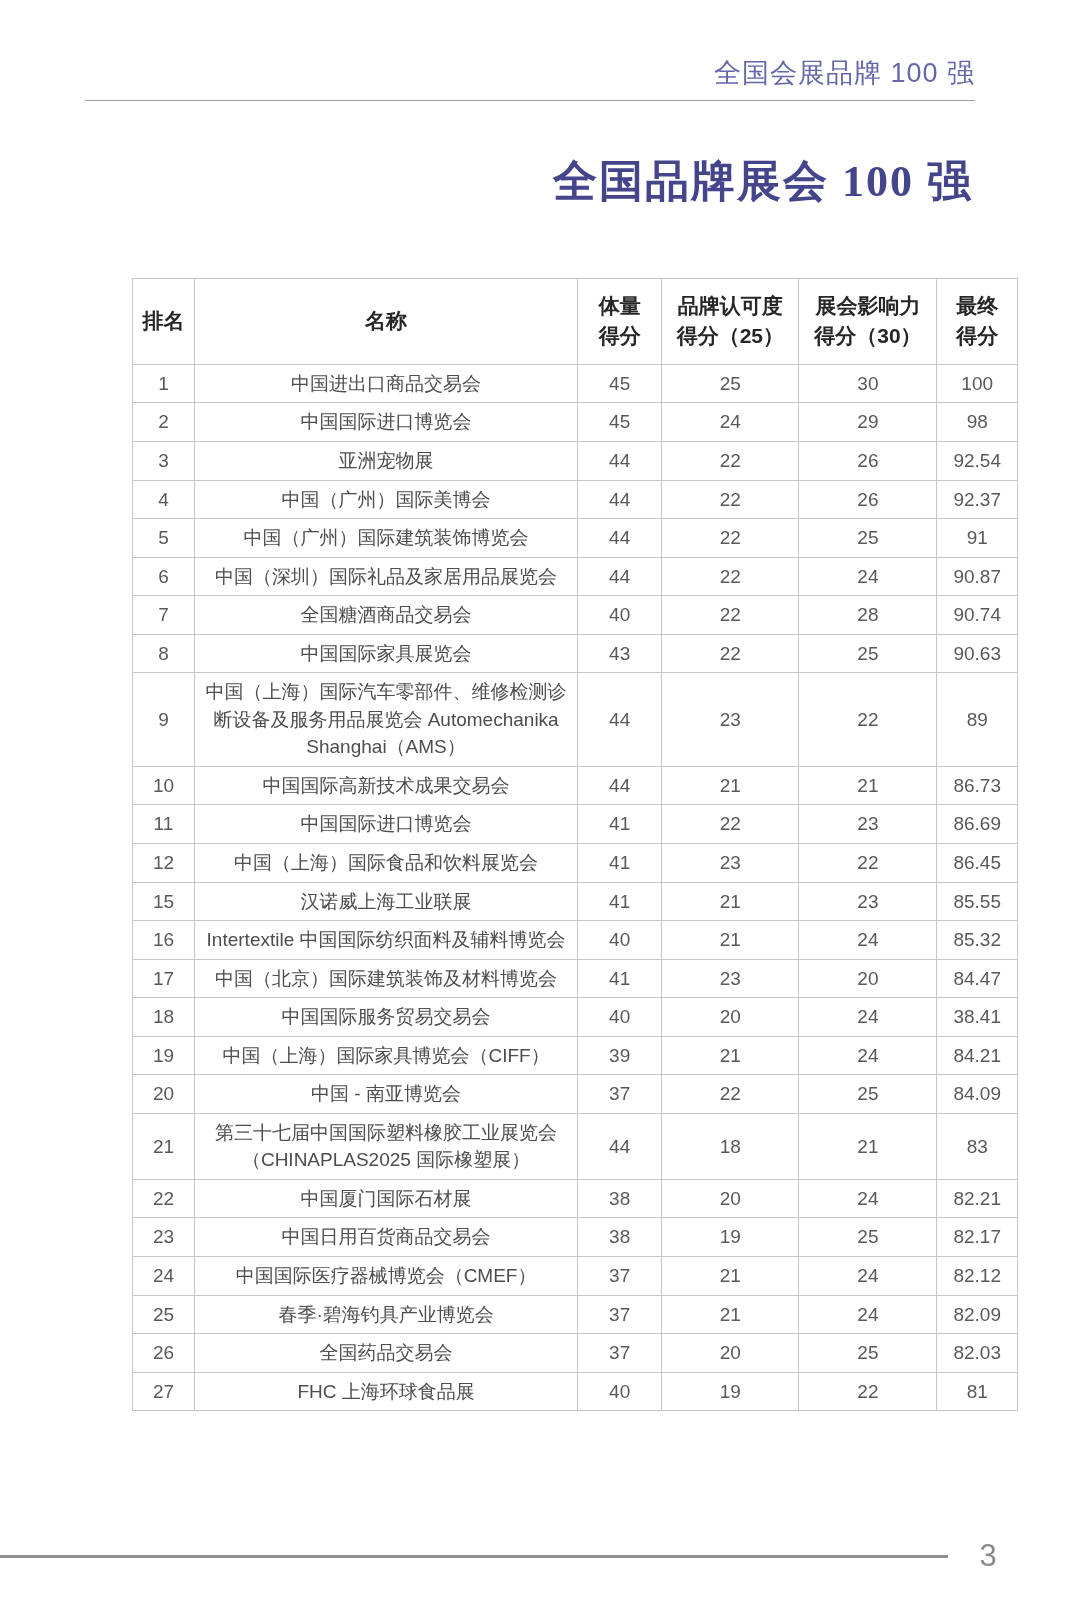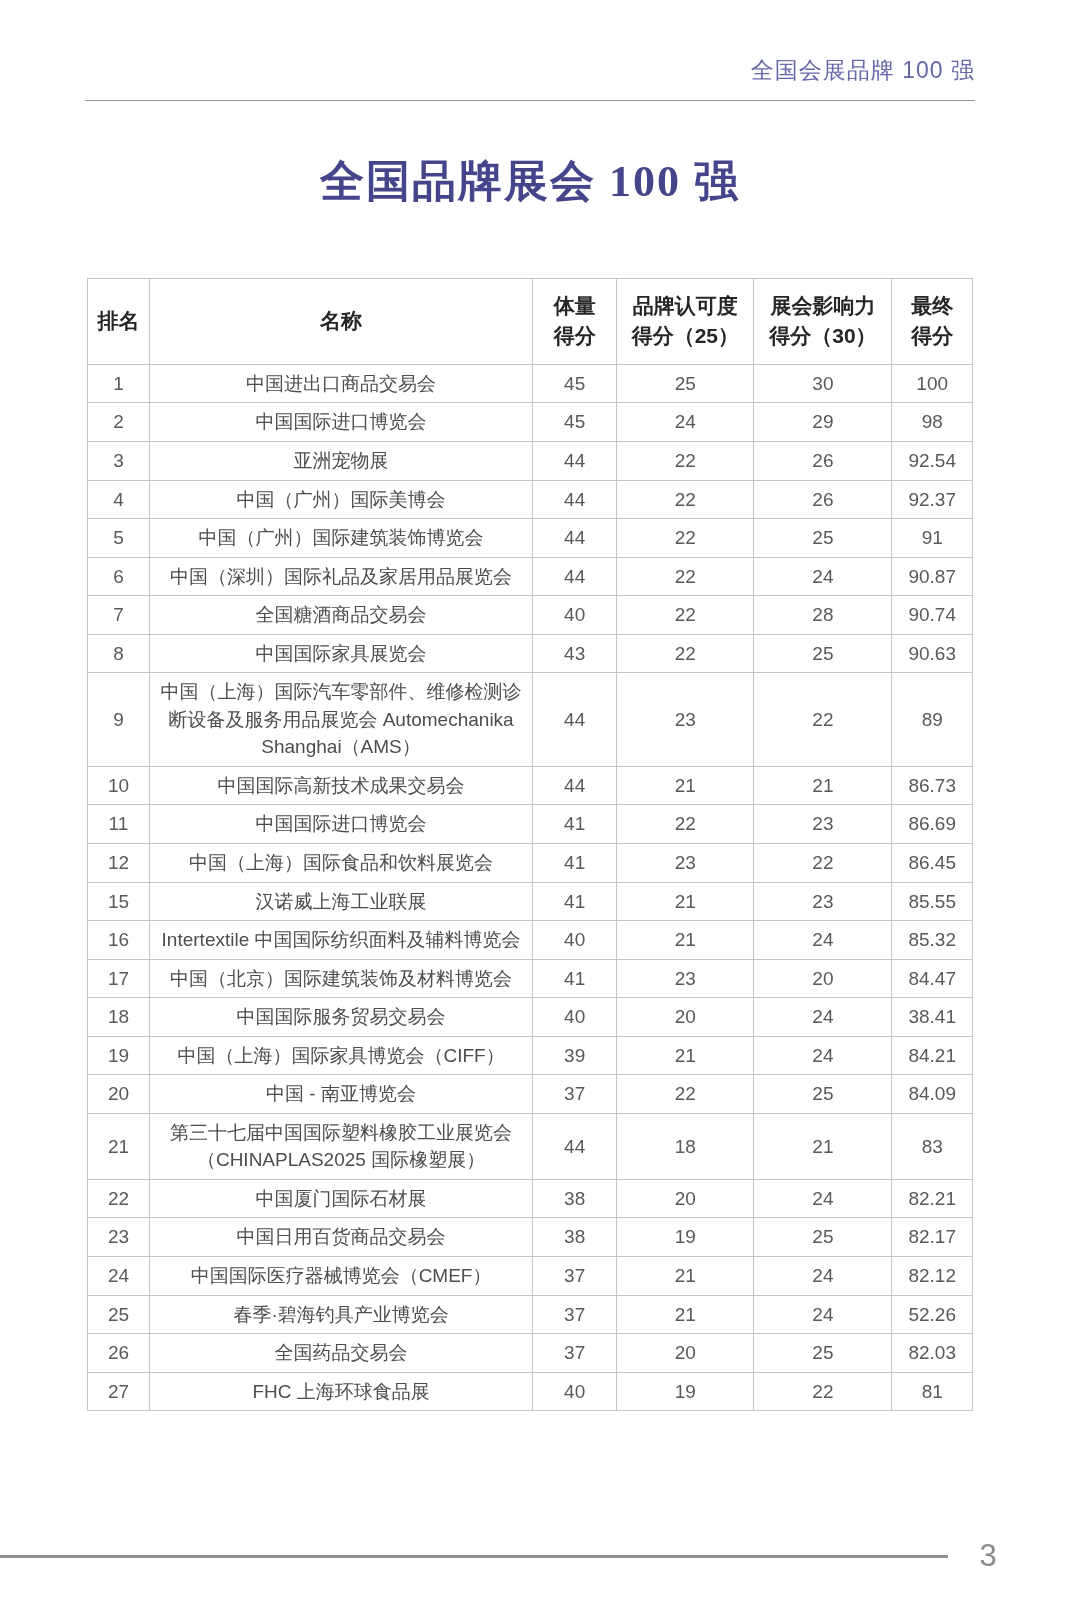--- a/index.html
+++ b/index.html
@@ -15,59 +15,60 @@
   
   .top-header {
     position: absolute;
     left: 85px;
     top: 55px;
     width: 890px;
     text-align: right;
   }
   .top-header .header-text {
     display: inline-block;
-    font-size: 23px;
+    font-size: 27px;
     color: #6667a8;
     letter-spacing: 1px;
     padding-bottom: 14px;
   }
   .header-rule {
     position: absolute;
     left: 85px;
     top: 100px;
     width: 890px;
     height: 0;
     border-top: 1px solid #9d989b;
   }
 
   
   .doc-title {
     position: absolute;
     left: 87px;
     top: 152px;
     width: 886px;
-    text-align: center;
+    text-align: right;
     font-family: "Liberation Serif", "DejaVu Serif", serif;
     font-weight: bold;
     font-size: 44px;
     color: #45458b;
     letter-spacing: 2px;
   }
 
   
   .table-wrap {
     position: absolute;
     left: 87px;
     top: 278px;
     width: 886px;
   }
   table.ranking {
     width: 100%;
     border-collapse: collapse;
     table-layout: fixed;
+    margin-left: 45px;
   }
   table.ranking th,
   table.ranking td {
     border: 1px solid #c6c6c6;
     text-align: center;
     vertical-align: middle;
   }
   table.ranking th {
     font-size: 21px;
     font-weight: bold;
@@ -326,21 +327,21 @@
           <td class="num">21</td>
           <td class="num">24</td>
           <td class="num">82.12</td>
         </tr>
         <tr>
           <td class="num">25</td>
           <td>春季·碧海钓具产业博览会</td>
           <td class="num">37</td>
           <td class="num">21</td>
           <td class="num">24</td>
-          <td class="num">52.26</td>
+          <td class="num">82.09</td>
         </tr>
         <tr>
           <td class="num">26</td>
           <td>全国药品交易会</td>
           <td class="num">37</td>
           <td class="num">20</td>
           <td class="num">25</td>
           <td class="num">82.03</td>
         </tr>
         <tr>

